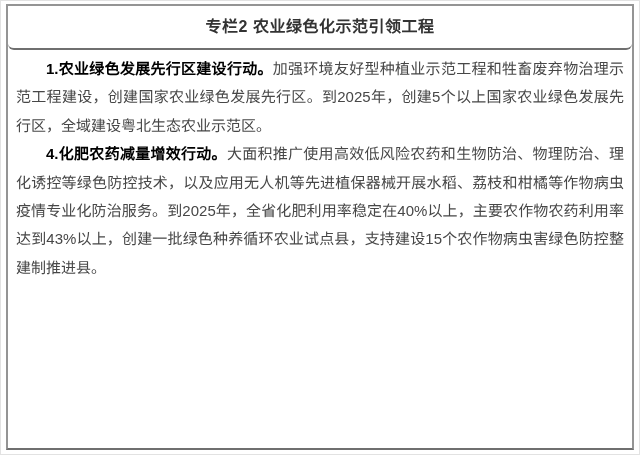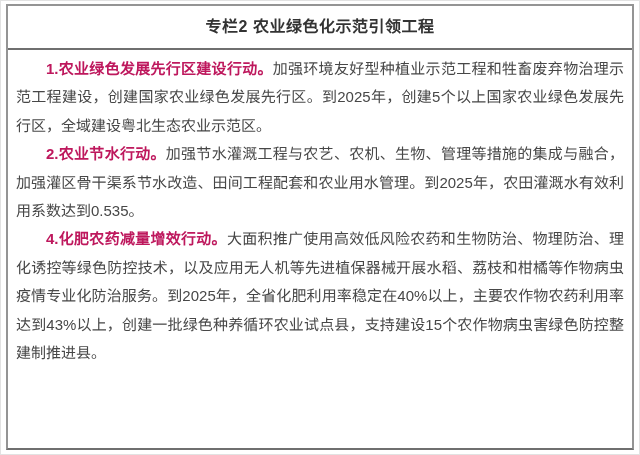--- a/index.html
+++ b/index.html
@@ -31,44 +31,44 @@
   .panel-header {
     box-sizing: border-box;
     height: 44px;
     line-height: 42px;
     text-align: center;
     border-bottom: 2px solid #6f6f6f;
     font-size: 16px;
     font-weight: bold;
     color: #333333;
     letter-spacing: 0.5px;
+    border-radius: 6px;
   }
   .panel-body {
     box-sizing: border-box;
     padding: 5px 8px 6px 8px;
     font-size: 15px;
     line-height: 28.4px;
     color: #474747;
     text-align: justify;
   }
   .panel-body p {
     margin: 0;
     padding: 0;
     text-indent: 2em;
   }
   .lead {
     font-weight: bold;
-    color: #be185d;
+    color: #000000;
   }
 </style>
 </head>
 <body>
 
 <div class="page">
   <div class="panel">
     <div class="panel-header">专栏2 农业绿色化示范引领工程</div>
     <div class="panel-body">
       <p><span class="lead">1.农业绿色发展先行区建设行动。</span><span>加强环境友好型种植业示范工程和牲畜废弃物治理示范工程建设，创建国家农业绿色发展先行区。到2025年，创建5个以上国家农业绿色发展先行区，全域建设粤北生态农业示范区。</span></p>
-      <p><span class="lead">2.农业节水行动。</span><span>加强节水灌溉工程与农艺、农机、生物、管理等措施的集成与融合，加强灌区骨干渠系节水改造、田间工程配套和农业用水管理。到2025年，农田灌溉水有效利用系数达到0.535。</span></p>
       <p><span class="lead">4.化肥农药减量增效行动。</span><span>大面积推广使用高效低风险农药和生物防治、物理防治、理化诱控等绿色防控技术，以及应用无人机等先进植保器械开展水稻、荔枝和柑橘等作物病虫疫情专业化防治服务。到2025年，全省化肥利用率稳定在40%以上，主要农作物农药利用率达到43%以上，创建一批绿色种养循环农业试点县，支持建设15个农作物病虫害绿色防控整建制推进县。</span></p>
     </div>
   </div>
 </div>
 
 </body></html>

